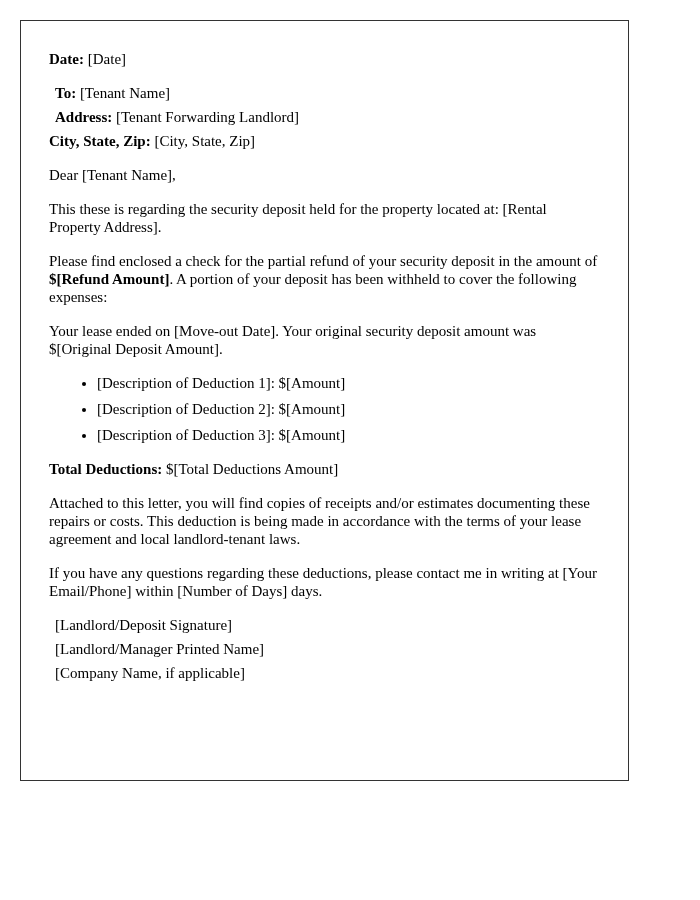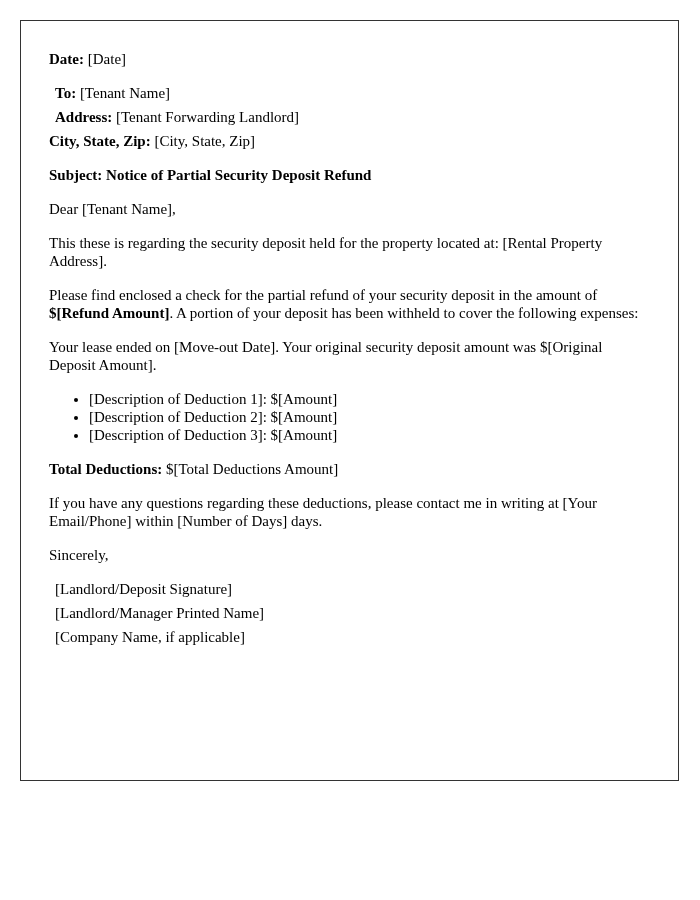--- a/index.html
+++ b/index.html
@@ -1,53 +1,52 @@
 <!DOCTYPE html>
 <html><head>
   <meta charset="utf-8">
   <style>
     html, body { margin: 0; padding: 0; background: #ffffff; }
     body { width: 700px; height: 900px; position: relative; font-family: "Liberation Serif", serif; color: #000; }
     .letter {
       position: absolute; left: 20px; top: 20px;
-      width: 659px; height: 761px; box-sizing: border-box;
+      width: 609px; height: 761px; box-sizing: border-box;
       border: 1px solid #333;
       padding: 29px 28px 0 28px;
       font-size: 15px; line-height: 18px;
     }
     .p { margin: 0 0 16px 0; }
     .p.tight { margin: 6px; }
     b { font-weight: bold; }
     ul { margin: 0 0 16px 0; padding-left: 40px; }
-    li { margin: 0; }
+    li { margin: 8px; }
   </style>
 </head>
 <body>
 
 <div class="letter">
   <p class="p"><b>Date:</b> <span>[Date]</span></p>
 
   <p class="p tight"><b>To:</b> <span>[Tenant Name]</span></p>
   <p class="p tight"><b>Address:</b> <span>[Tenant Forwarding Landlord]</span></p>
   <p class="p"><b>City, State, Zip:</b> <span>[City, State, Zip]</span></p>
 
-  <p class="p"><b>Subject: Notice of Partial Security Deposit Refund</b></p>
 
   <p class="p">Dear [Tenant Name],</p>
   <p class="p">This these is regarding the security deposit held for the property located at: [Rental Property Address].</p>
   <p class="p"><span>Please find enclosed a check for the partial refund of your security deposit in the amount of </span><b>$[Refund Amount]</b><span>. A portion of your deposit has been withheld to cover the following expenses:</span></p>
   <p class="p">Your lease ended on [Move-out Date]. Your original security deposit amount was $[Original Deposit Amount].</p>
 
   <ul>
     <li>[Description of Deduction 1]: $[Amount]</li>
     <li>[Description of Deduction 2]: $[Amount]</li>
     <li>[Description of Deduction 3]: $[Amount]</li>
   </ul>
 
   <p class="p"><b>Total Deductions:</b> <span>$[Total Deductions Amount]</span></p>
 
+  <p class="p">Attached to this letter, you will find copies of receipts and/or estimates documenting these repairs or costs. This deduction is being made in accordance with the terms of your lease agreement and local landlord-tenant laws.</p>
   <p class="p">If you have any questions regarding these deductions, please contact me in writing at [Your Email/Phone] within [Number of Days] days.</p>
-  <p class="p">Sincerely,</p>
 
   <p class="p tight">[Landlord/Deposit Signature]</p>
   <p class="p tight">[Landlord/Manager Printed Name]</p>
   <p class="p tight">[Company Name, if applicable]</p>
 </div>
 
 </body></html>

